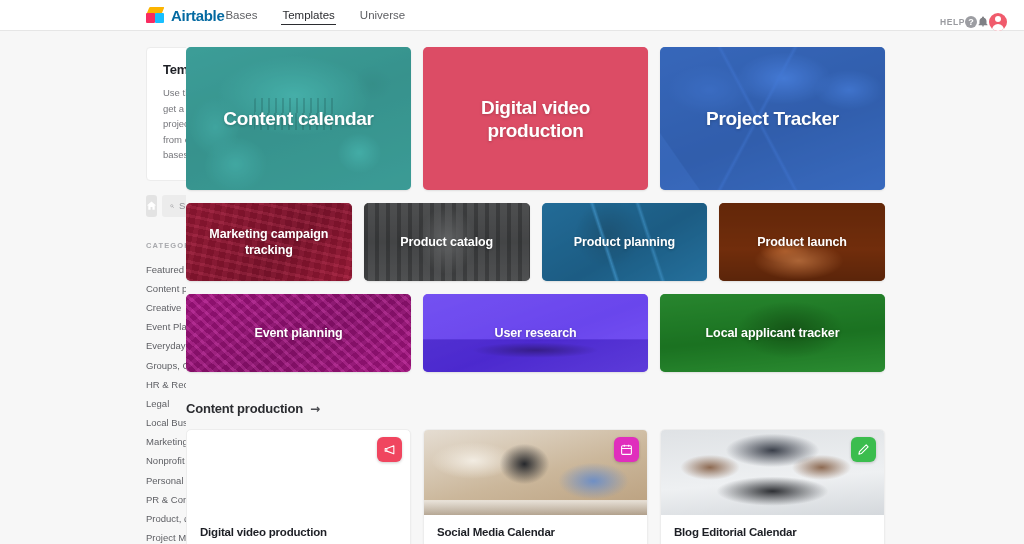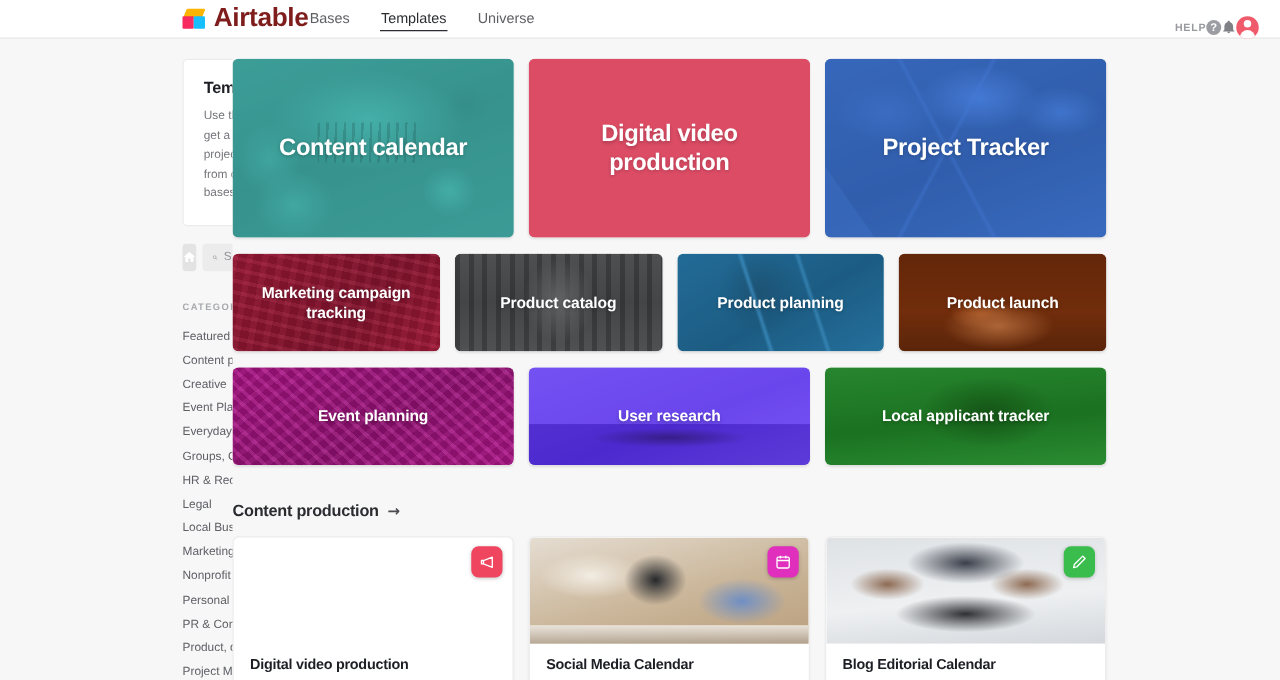--- a/index.html
+++ b/index.html
@@ -21,21 +21,21 @@
   }
   .brand { display: flex; align-items: center; margin-left: 146px; gap: 6px; }
   .logo-mark { width: 19px; height: 17px; position: relative; }
   .logo-mark i { position: absolute; display: block; }
   .lm-y { width: 15px; height: 7px; left: 2px; top: 0;
     background: #FCB400; transform: skewX(-22deg); border-radius: 1px; }
   .lm-r { width: 9px; height: 10px; left: 0px; top: 6px;
     background: #F82B60; border-radius: 1px; }
   .lm-b { width: 9px; height: 10px; left: 9px; top: 6px;
     background: #18BFFF; border-radius: 1px; }
-  .brand-name { font-size: 21px; font-weight: 700; color: #7f1d1d; letter-spacing: -.3px; }
+  .brand-name { font-size: 15px; font-weight: 700; color: #0369a1; letter-spacing: -.3px; }
 
   .nav { display: flex; align-items: center; gap: 23px; }
   .nav-item {
     font-size: 11.5px; color: #5e5f63; padding: 3px 1px;
     cursor: pointer; position: relative;
   }
   .nav-item.active { color: #2b2c30; }
   .nav-item.active:after {
     content: ""; position: absolute; left: 0; right: 0; bottom: -1px;
     height: 1.5px; background: #2b2c30;

